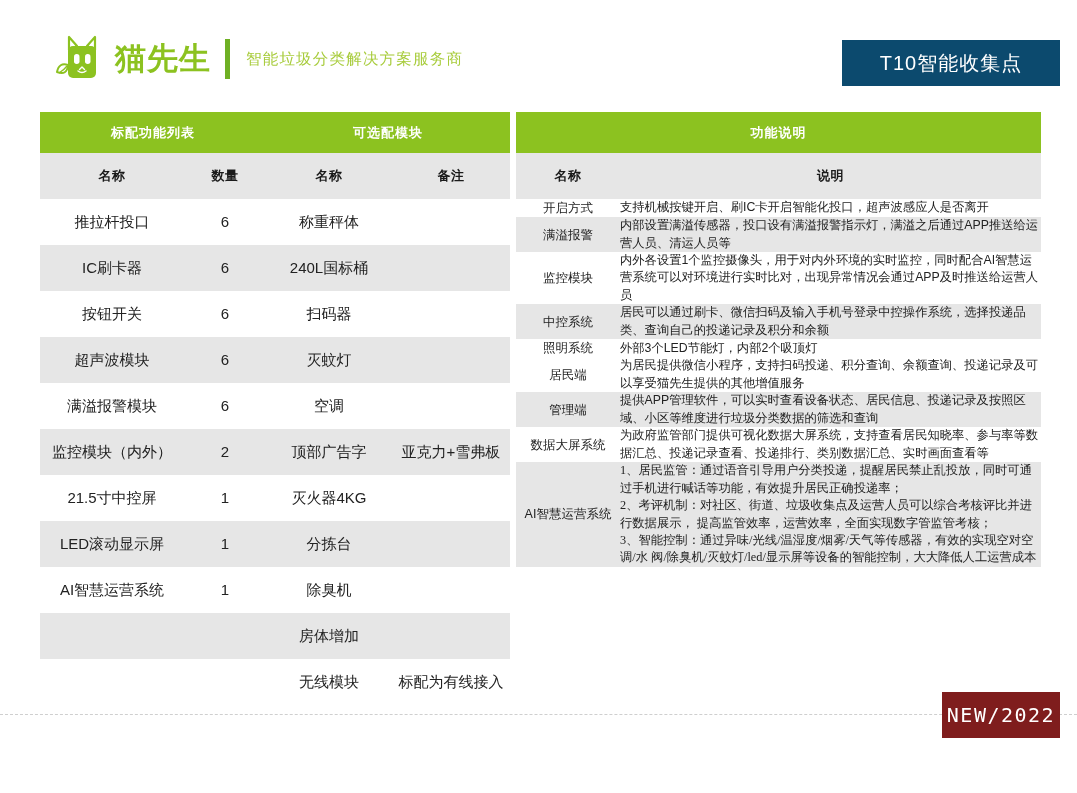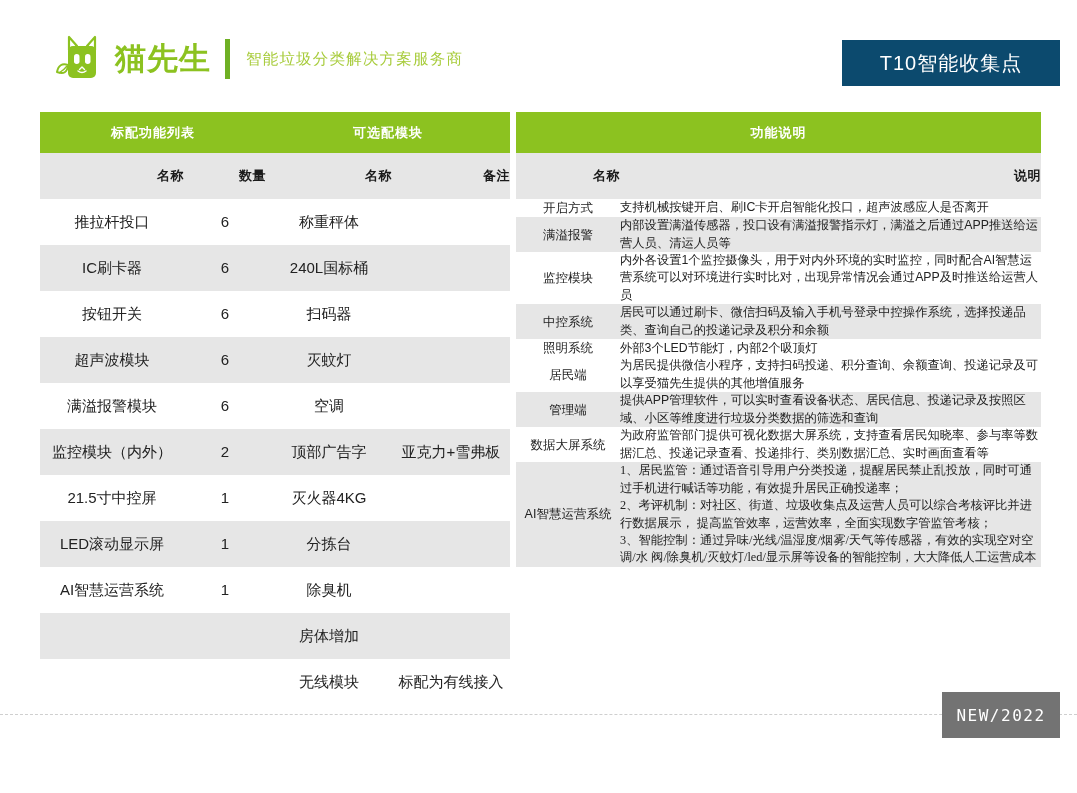--- a/index.html
+++ b/index.html
@@ -90,21 +90,21 @@
     font-weight: bold;
     text-align: center;
     height: 41px;
     letter-spacing: 1px;
   }
   .col-head {
     background: #E6E6E6;
     color: #1a1a1a;
     font-size: 13px;
     font-weight: bold;
-    text-align: right;
+    text-align: center;
     height: 46px;
     letter-spacing: 0.5px;
   }
   .row-odd  { background: #ffffff; }
   .row-even { background: #E6E6E6; }
 
   .cell {
     text-align: center;
     vertical-align: middle;
     height: 46px;
@@ -131,26 +131,26 @@
   .footer-line {
     position: absolute;
     left: 0; bottom: 46px;
     width: 1077px;
     border-top: 1.2px dashed #CFCFCF;
   }
   .footer-badge {
     position: absolute;
     right: 17px; bottom: 23px;
     width: 118px; height: 46px;
-    background: #737373;
+    background: #7f1d1d;
     color: #ffffff;
     display: flex;
     align-items: center;
     justify-content: center;
-    font-size: 16px;
+    font-size: 20px;
     letter-spacing: 1.5px;
     font-family: "DejaVu Sans Mono", monospace;
   }
 </style>
 </head>
 <body>
 
 <div class="page">
 
   <div class="header">

